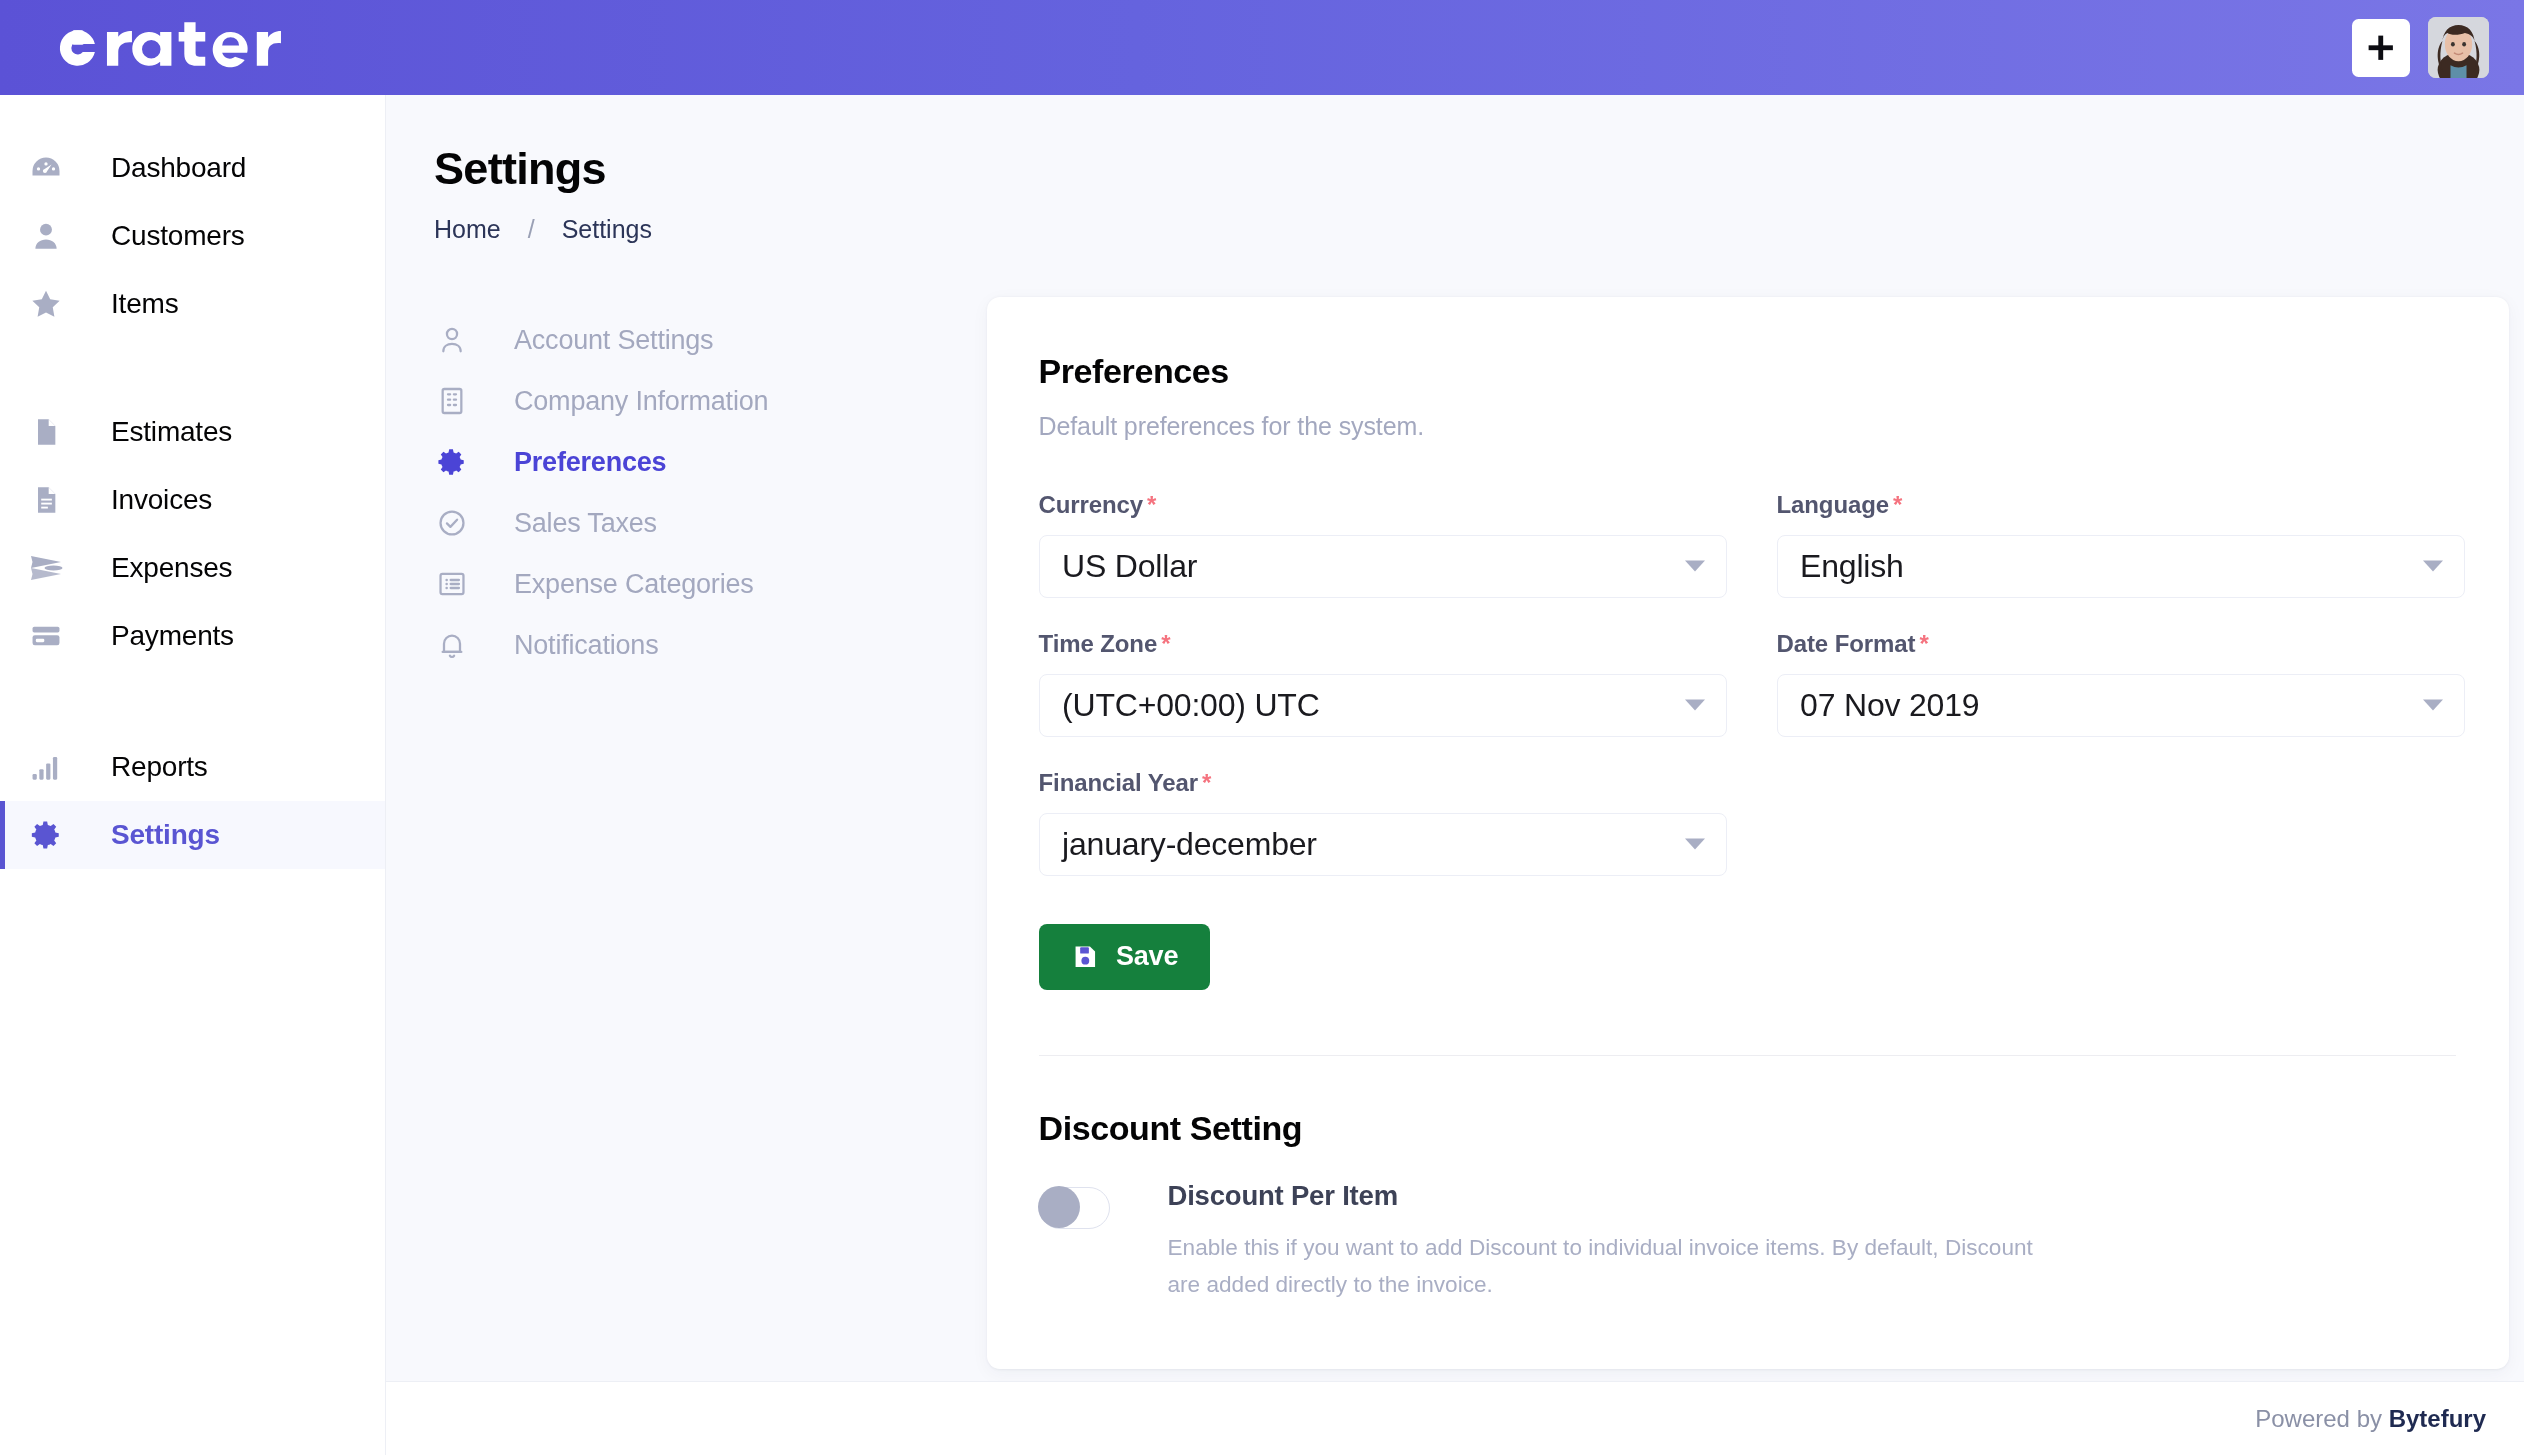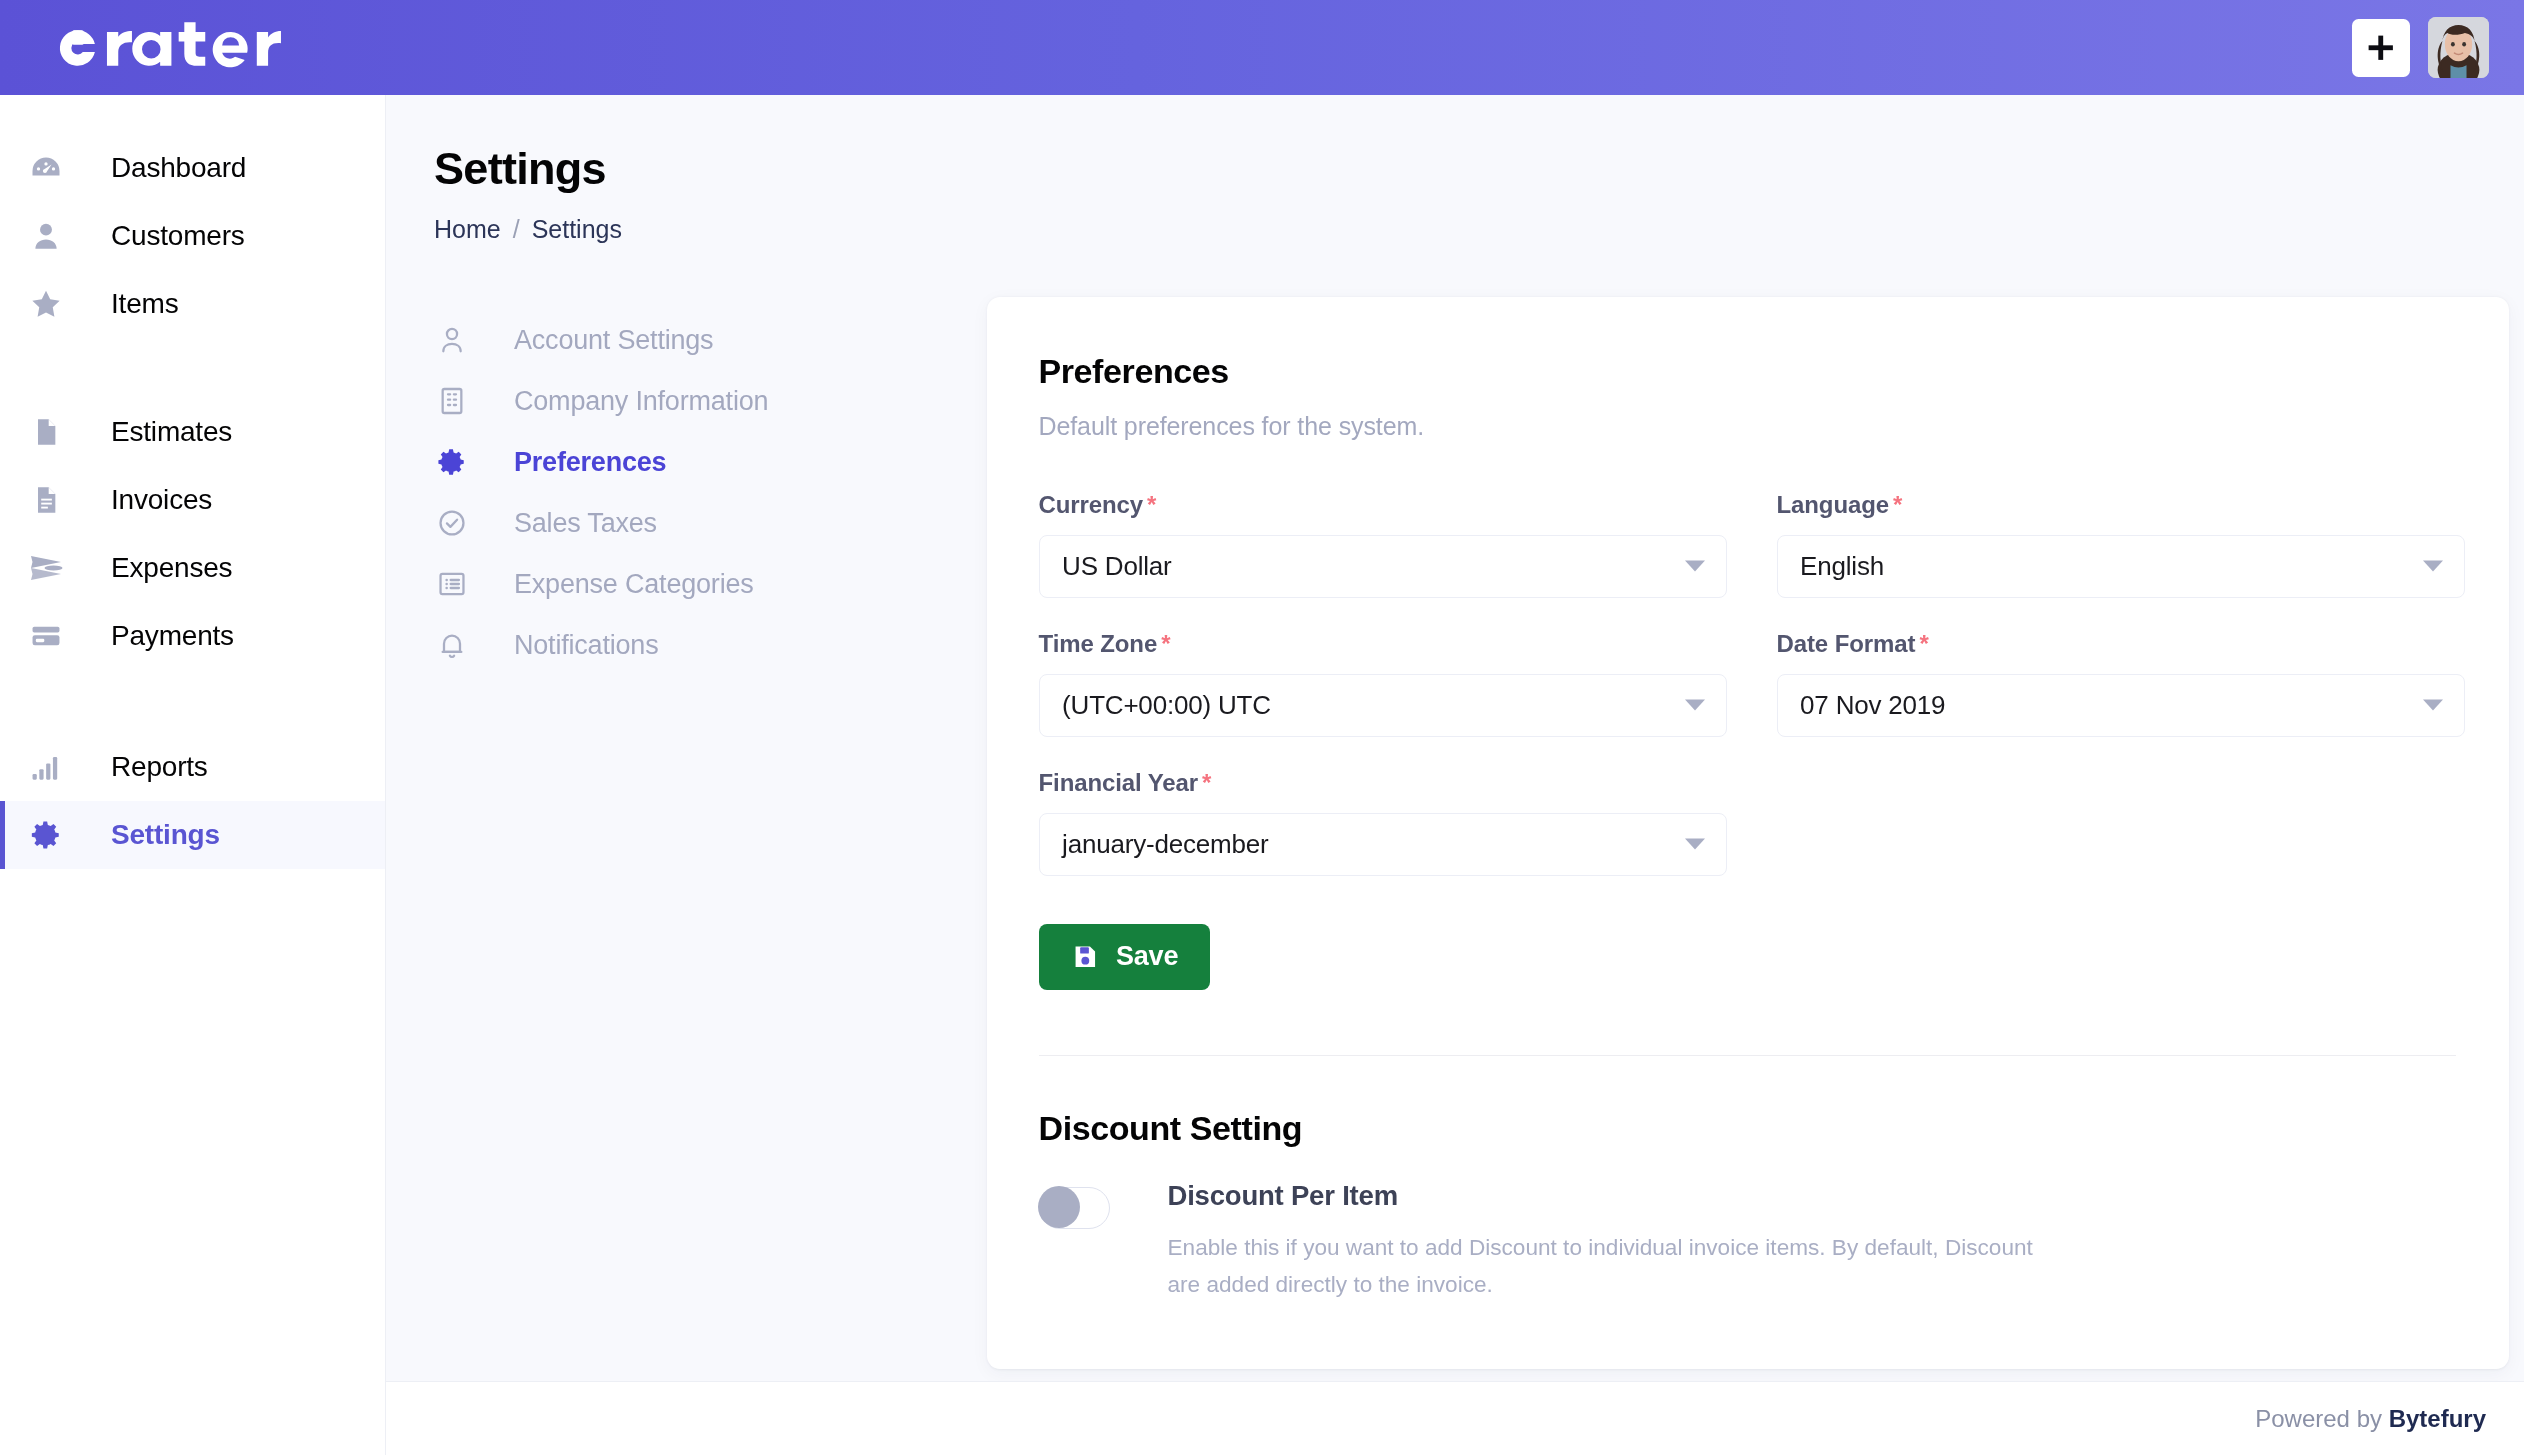--- a/index.html
+++ b/index.html
@@ -99,21 +99,21 @@
     background: #f8f9fd;
   }
   .page-head { padding: 50px 0 0 48px; }
   .page-title {
     font-size: 45px; font-weight: 700;
     color: #040405; letter-spacing: -0.7px;
     line-height: 1.05;
   }
   .breadcrumb {
     margin-top: 22.6px;
-    display: flex; align-items: center; gap: 12px;
+    display: flex; align-items: center; gap: 27px;
     font-size: 25px; color: #2c3558;
   }
   .breadcrumb .crumb { cursor: pointer; }
   .breadcrumb .sep { color: #9aa0b5; font-weight: 300; }
 
   .content-row {
     display: flex;
     padding: 53px 0 0 48px;
   }
 
@@ -177,21 +177,21 @@
     position: relative;
     height: 63px;
     background: #ffffff;
     border: 1.6px solid #eceef6;
     border-radius: 8px;
     display: flex; align-items: center;
     padding: 0 22.6px;
     cursor: pointer;
   }
   .select .sel-val {
-    font-size: 26px; color: #1a1a1f; font-weight: 400;
+    font-size: 32px; color: #1a1a1f; font-weight: 400;
     letter-spacing: -0.2px;
   }
   .select .caret {
     position: absolute; right: 21px; top: 50%;
     transform: translateY(-50%);
     width: 0; height: 0;
     border-left: 10.5px solid transparent;
     border-right: 10.5px solid transparent;
     border-top: 11.3px solid #a9aec4;
   }

